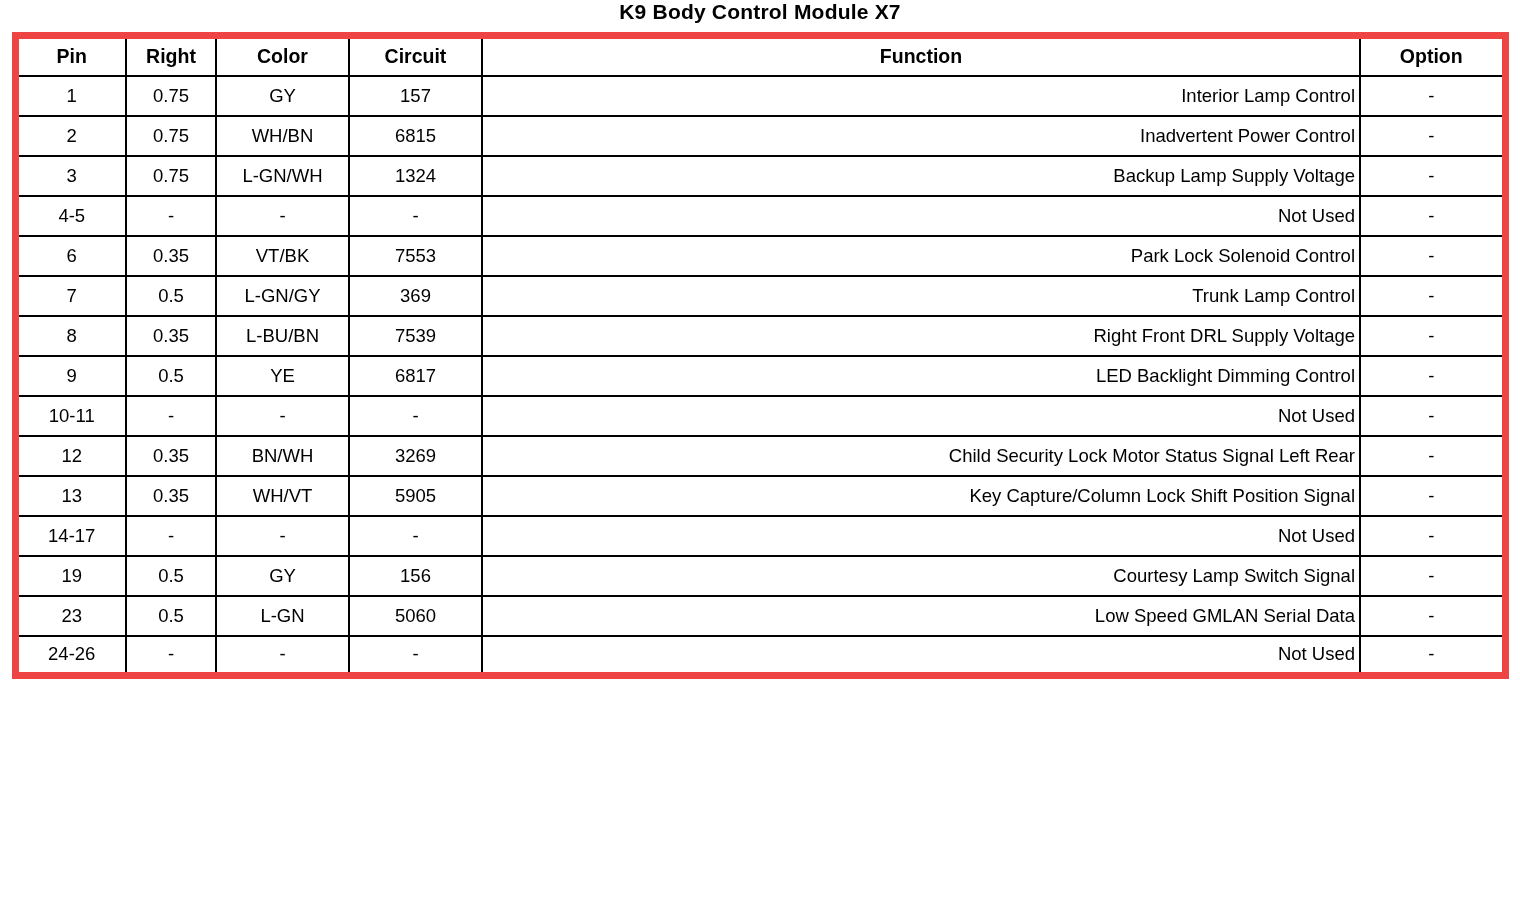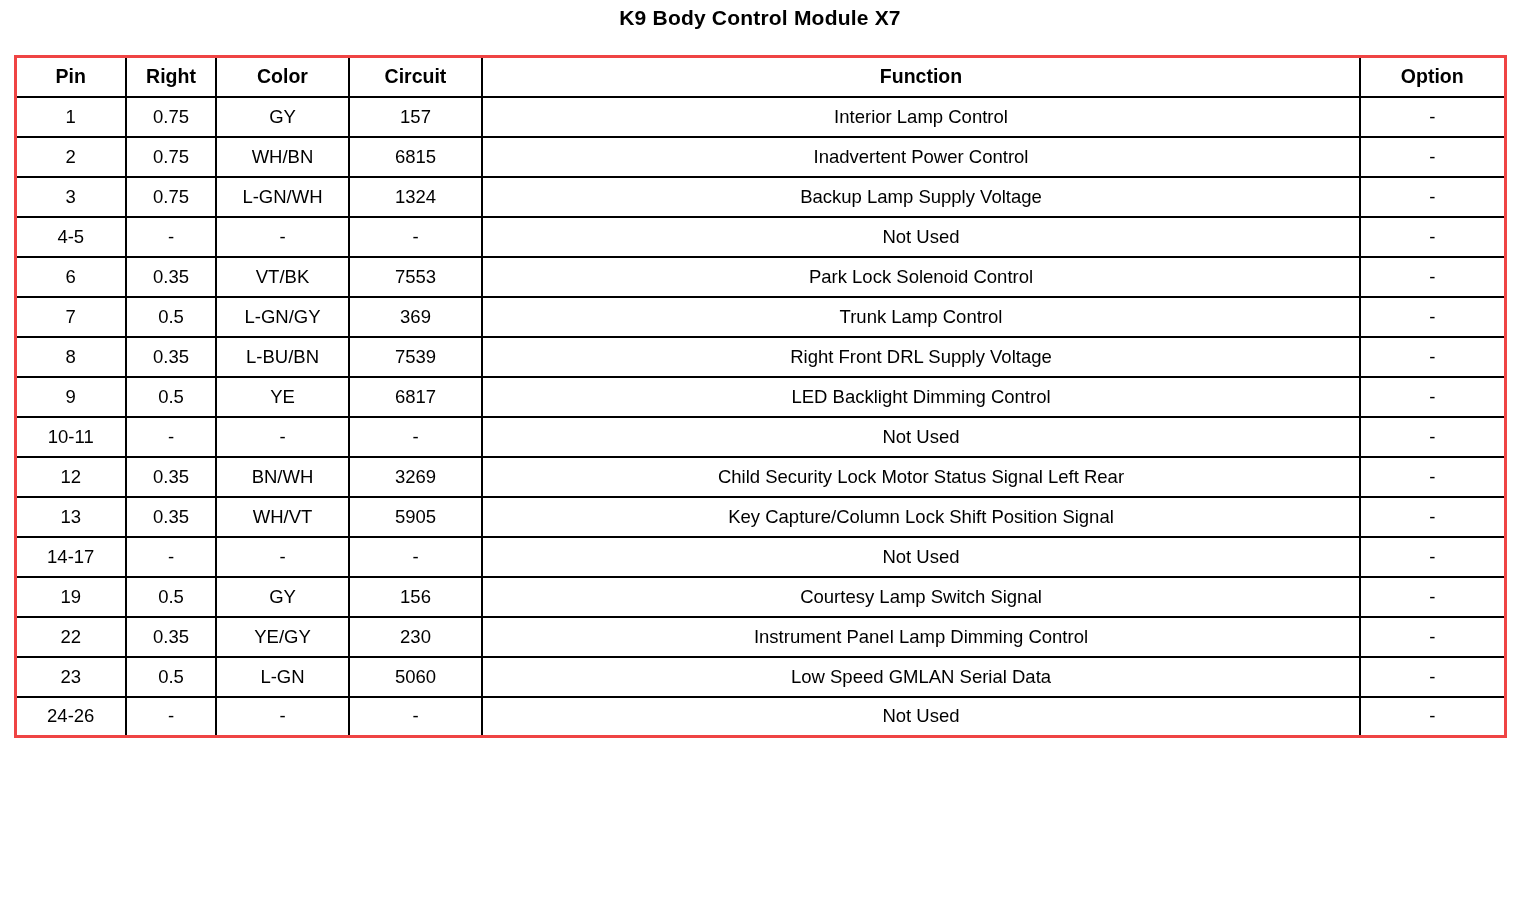--- a/index.html
+++ b/index.html
@@ -18,50 +18,49 @@
     width: 1520px;
     height: 898px;
     position: relative;
     box-sizing: border-box;
   }
   .doc-title {
     text-align: center;
     font-size: 21px;
     font-weight: bold;
     letter-spacing: 0.2px;
-    padding-top: 6px;
     padding-bottom: 9px;
     line-height: 1.1;
   }
   table.pinout {
     border-collapse: collapse;
     width: 1490px;
-    margin: 17px auto;
+    margin: 0 auto;
     table-layout: fixed;
-    border: 3px solid #ef4444;
+    border: 7px solid #ef4444;
   }
   table.pinout th,
   table.pinout td {
     border: 2px solid #000;
     height: 40px;
     font-size: 18.5px;
     padding: 0 4px;
     box-sizing: border-box;
   }
   table.pinout th {
     font-weight: bold;
     font-size: 19.5px;
     text-align: center;
     height: 40px;
   }
   td.c-pin, td.c-size, td.c-color, td.c-circuit, td.c-option {
     text-align: center;
   }
   td.c-function {
-    text-align: center;
+    text-align: right;
     padding-left: 10px;
   }
   col.w-pin      { width: 111px; }
   col.w-size     { width: 90px; }
   col.w-color    { width: 133px; }
   col.w-circuit  { width: 133px; }
   col.w-function { width: 878px; }
   col.w-option   { width: 145px; }
 </style>
 </head>
@@ -189,28 +188,20 @@
         </tr>
         <tr>
           <td class="c-pin">19</td>
           <td class="c-size">0.5</td>
           <td class="c-color">GY</td>
           <td class="c-circuit">156</td>
           <td class="c-function">Courtesy Lamp Switch Signal</td>
           <td class="c-option">-</td>
         </tr>
         <tr>
-          <td class="c-pin">22</td>
-          <td class="c-size">0.35</td>
-          <td class="c-color">YE/GY</td>
-          <td class="c-circuit">230</td>
-          <td class="c-function">Instrument Panel Lamp Dimming Control</td>
-          <td class="c-option">-</td>
-        </tr>
-        <tr>
           <td class="c-pin">23</td>
           <td class="c-size">0.5</td>
           <td class="c-color">L-GN</td>
           <td class="c-circuit">5060</td>
           <td class="c-function">Low Speed GMLAN Serial Data</td>
           <td class="c-option">-</td>
         </tr>
         <tr>
           <td class="c-pin">24-26</td>
           <td class="c-size">-</td>

